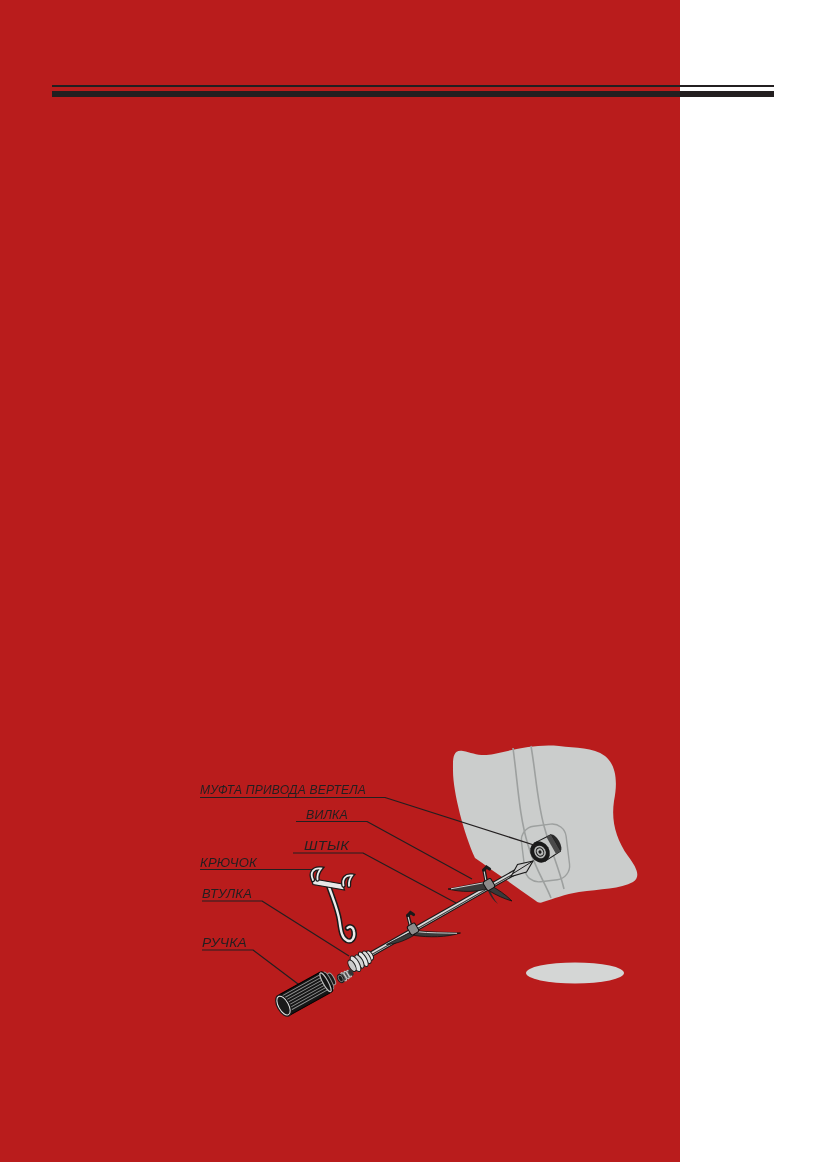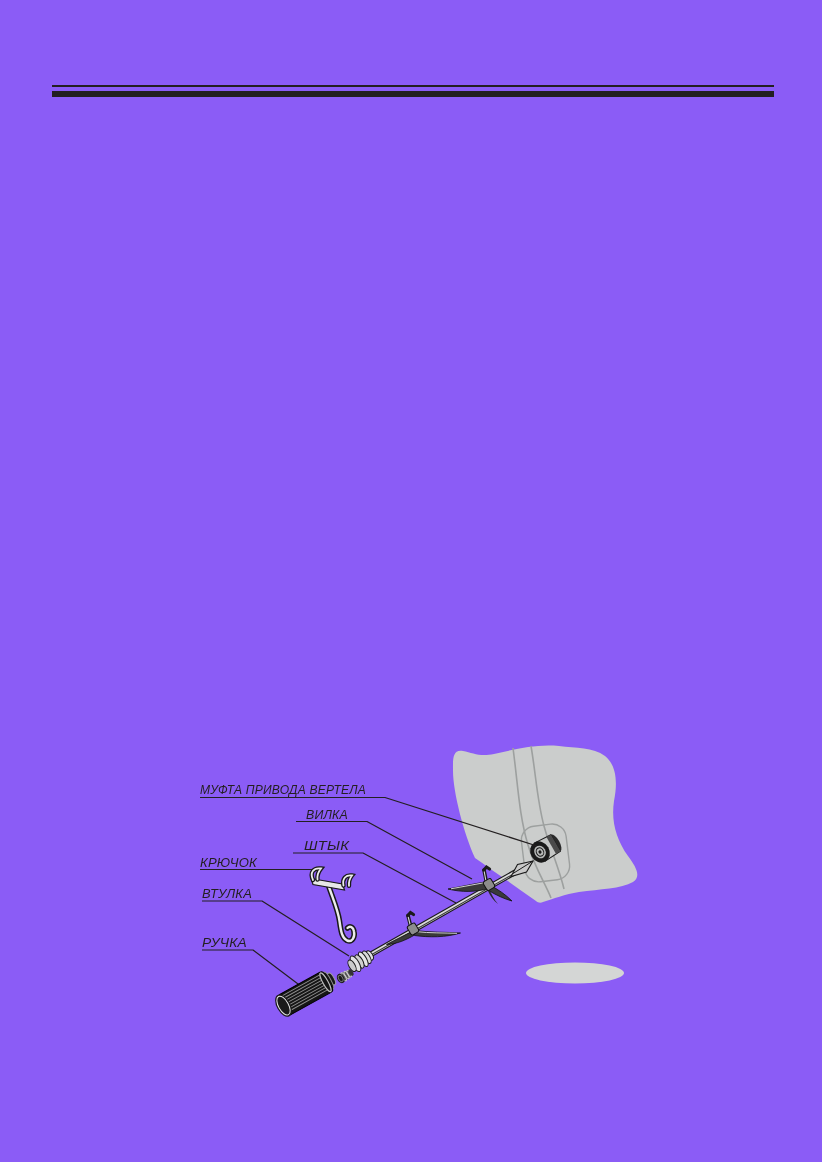--- a/index.html
+++ b/index.html
@@ -2,21 +2,21 @@
 <html><head>
 <meta charset="utf-8">
 <style>
   html,body{margin:0;padding:0;}
   body{
     width:822px;height:1162px;
     background:#ffffff;
     font-family:"Liberation Sans",sans-serif;
     position:relative;overflow:hidden;
   }
-  .page{position:absolute;left:0;top:0;width:822px;height:1162px;background:#8b5cf6;}
+  .page{position:absolute;left:0;top:0;width:680px;height:1162px;background:#b91c1c;}
   .rule-thin{position:absolute;left:52px;top:85px;width:722px;height:2px;background:#231f20;}
   .rule-thick{position:absolute;left:52px;top:91px;width:722px;height:6px;background:#231f20;}
   svg.figure{position:absolute;left:185px;top:730px;width:480px;height:305px;}
   .fig-label{
     font-family:"Liberation Sans",sans-serif;
     font-style:italic;
     font-size:13px;
     fill:#231f20;
     letter-spacing:0.2px;
   }

